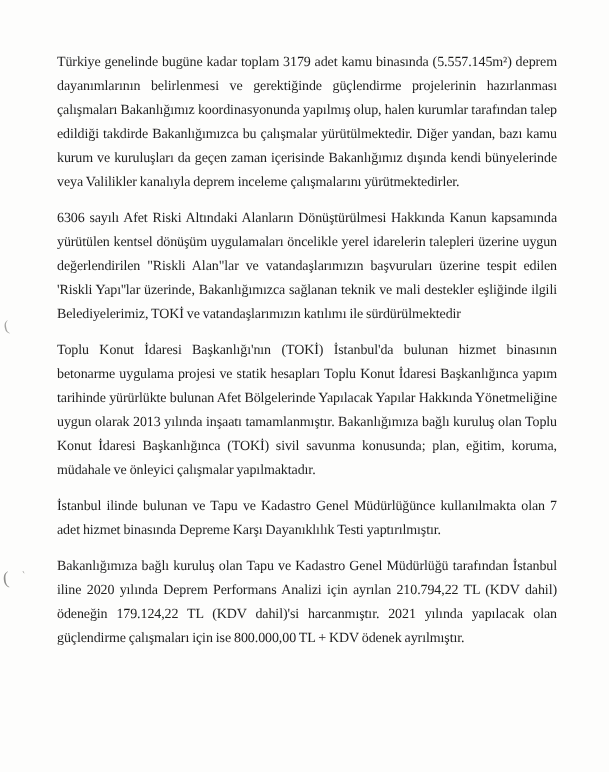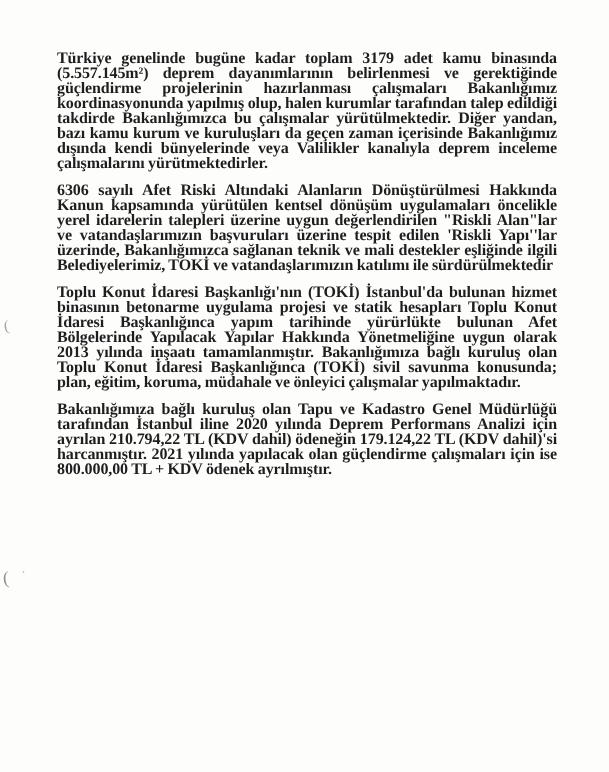--- a/index.html
+++ b/index.html
@@ -16,27 +16,26 @@
     height: 772px;
     background: #fdfdfc;
     font-family: "Liberation Serif", "DejaVu Serif", serif;
     color: #1e1e1e;
   }
   .text-block {
     position: absolute;
     top: 51px;
     left: 57px;
     width: 500px;
-    font-size: 16px;
-    line-height: 15px;
+    font-size: 14px;
+    line-height: 24px;
     letter-spacing: -0.1px;
     word-spacing: -0.4px;
     text-align: justify;
     text-rendering: geometricPrecision;
-    font-weight: bold;
   }
   .text-block p {
     margin: 0 0 12px 0;
   }
   
   .artifact {
     position: absolute;
     font-family: "Liberation Serif", serif;
     pointer-events: none;
     user-select: none;
@@ -74,17 +73,18 @@
 
   <span class="artifact artifact-tick-bottom">`</span>
 
   <div class="text-block">
     <p>Türkiye genelinde bugüne kadar toplam 3179 adet kamu binasında (5.557.145m²) deprem dayanımlarının belirlenmesi ve gerektiğinde güçlendirme projelerinin hazırlanması çalışmaları Bakanlığımız koordinasyonunda yapılmış olup, halen kurumlar tarafından talep edildiği takdirde Bakanlığımızca bu çalışmalar yürütülmektedir. Diğer yandan, bazı kamu kurum ve kuruluşları da geçen zaman içerisinde Bakanlığımız dışında kendi bünyelerinde veya Valilikler kanalıyla deprem inceleme çalışmalarını yürütmektedirler.</p>
 
     <p>6306 sayılı Afet Riski Altındaki Alanların Dönüştürülmesi Hakkında Kanun kapsamında yürütülen kentsel dönüşüm uygulamaları öncelikle yerel idarelerin talepleri üzerine uygun değerlendirilen "Riskli Alan"lar ve vatandaşlarımızın başvuruları  üzerine tespit edilen 'Riskli Yapı''lar üzerinde, Bakanlığımızca sağlanan teknik ve mali destekler eşliğinde ilgili Belediyelerimiz, TOKİ ve vatandaşlarımızın katılımı ile sürdürülmektedir</p>
 
     <p>Toplu Konut İdaresi Başkanlığı'nın (TOKİ) İstanbul'da bulunan hizmet binasının betonarme uygulama projesi ve statik hesapları Toplu Konut İdaresi Başkanlığınca yapım tarihinde yürürlükte bulunan Afet Bölgelerinde Yapılacak Yapılar Hakkında Yönetmeliğine uygun olarak 2013 yılında inşaatı tamamlanmıştır. Bakanlığımıza bağlı kuruluş olan Toplu Konut İdaresi Başkanlığınca (TOKİ) sivil savunma konusunda; plan, eğitim, koruma, müdahale ve önleyici çalışmalar yapılmaktadır.</p>
 
+    <p>İstanbul ilinde bulunan ve Tapu ve Kadastro Genel Müdürlüğünce kullanılmakta olan 7 adet hizmet binasında Depreme Karşı Dayanıklılık Testi yaptırılmıştır.</p>
 
     <p>Bakanlığımıza bağlı kuruluş olan Tapu ve Kadastro Genel Müdürlüğü tarafından İstanbul iline 2020 yılında Deprem Performans Analizi için ayrılan 210.794,22 TL (KDV dahil) ödeneğin 179.124,22 TL (KDV dahil)'si harcanmıştır. 2021 yılında yapılacak olan güçlendirme çalışmaları için ise 800.000,00 TL + KDV ödenek ayrılmıştır.</p>
   </div>
 
 </div>
 
 </body></html>

